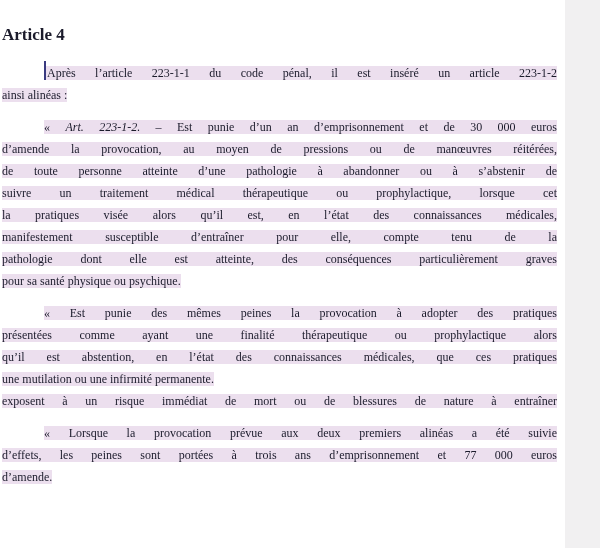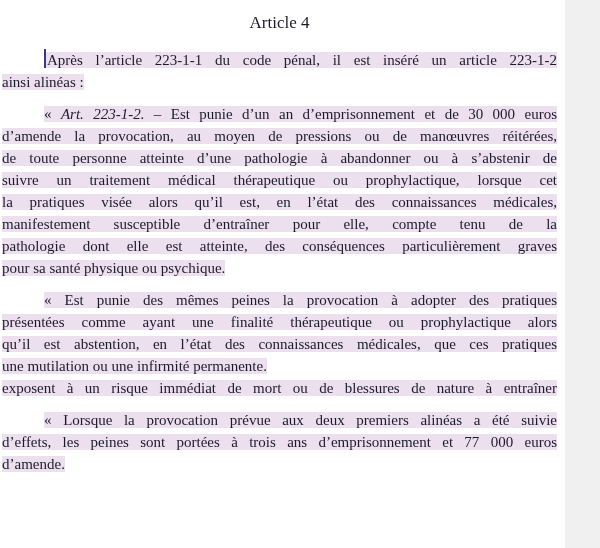--- a/index.html
+++ b/index.html
@@ -10,25 +10,25 @@
     font-family: "Liberation Serif", serif;
     color: var(--ink, #1b1b2b);
   }
   .page { position: absolute; left: 0; top: 0; width: 565px; }
   .gutter {
     position: absolute; left: 565px; top: 0;
     width: 35px; height: 548px;
     background: var(--gutter, #f1f0f1);
   }
   .title {
-    font-size: 17px; font-weight: normal; line-height: 22px;
-    text-align: center; margin: 12px 8px 15px 2px;
+    font-size: 17px; font-weight: bold; line-height: 22px;
+    margin: 24px 8px 15px 2px;
   }
   .para {
-    font-size: 15px; line-height: 22px;
+    font-size: 12px; line-height: 22px;
     margin: 0 8px 10px 2px;
   }
   .line { text-align: justify; text-align-last: justify; }
   .line.first { padding-left: 42px; }
   .line.last { text-align-last: left; }
   .hl { background: var(--hl, #ecdfee); }
   .caret {
     display: inline-block; width: 2px; height: 19px;
     background: var(--caret, #3a3a80);
     vertical-align: -3px; margin-right: 1px;

